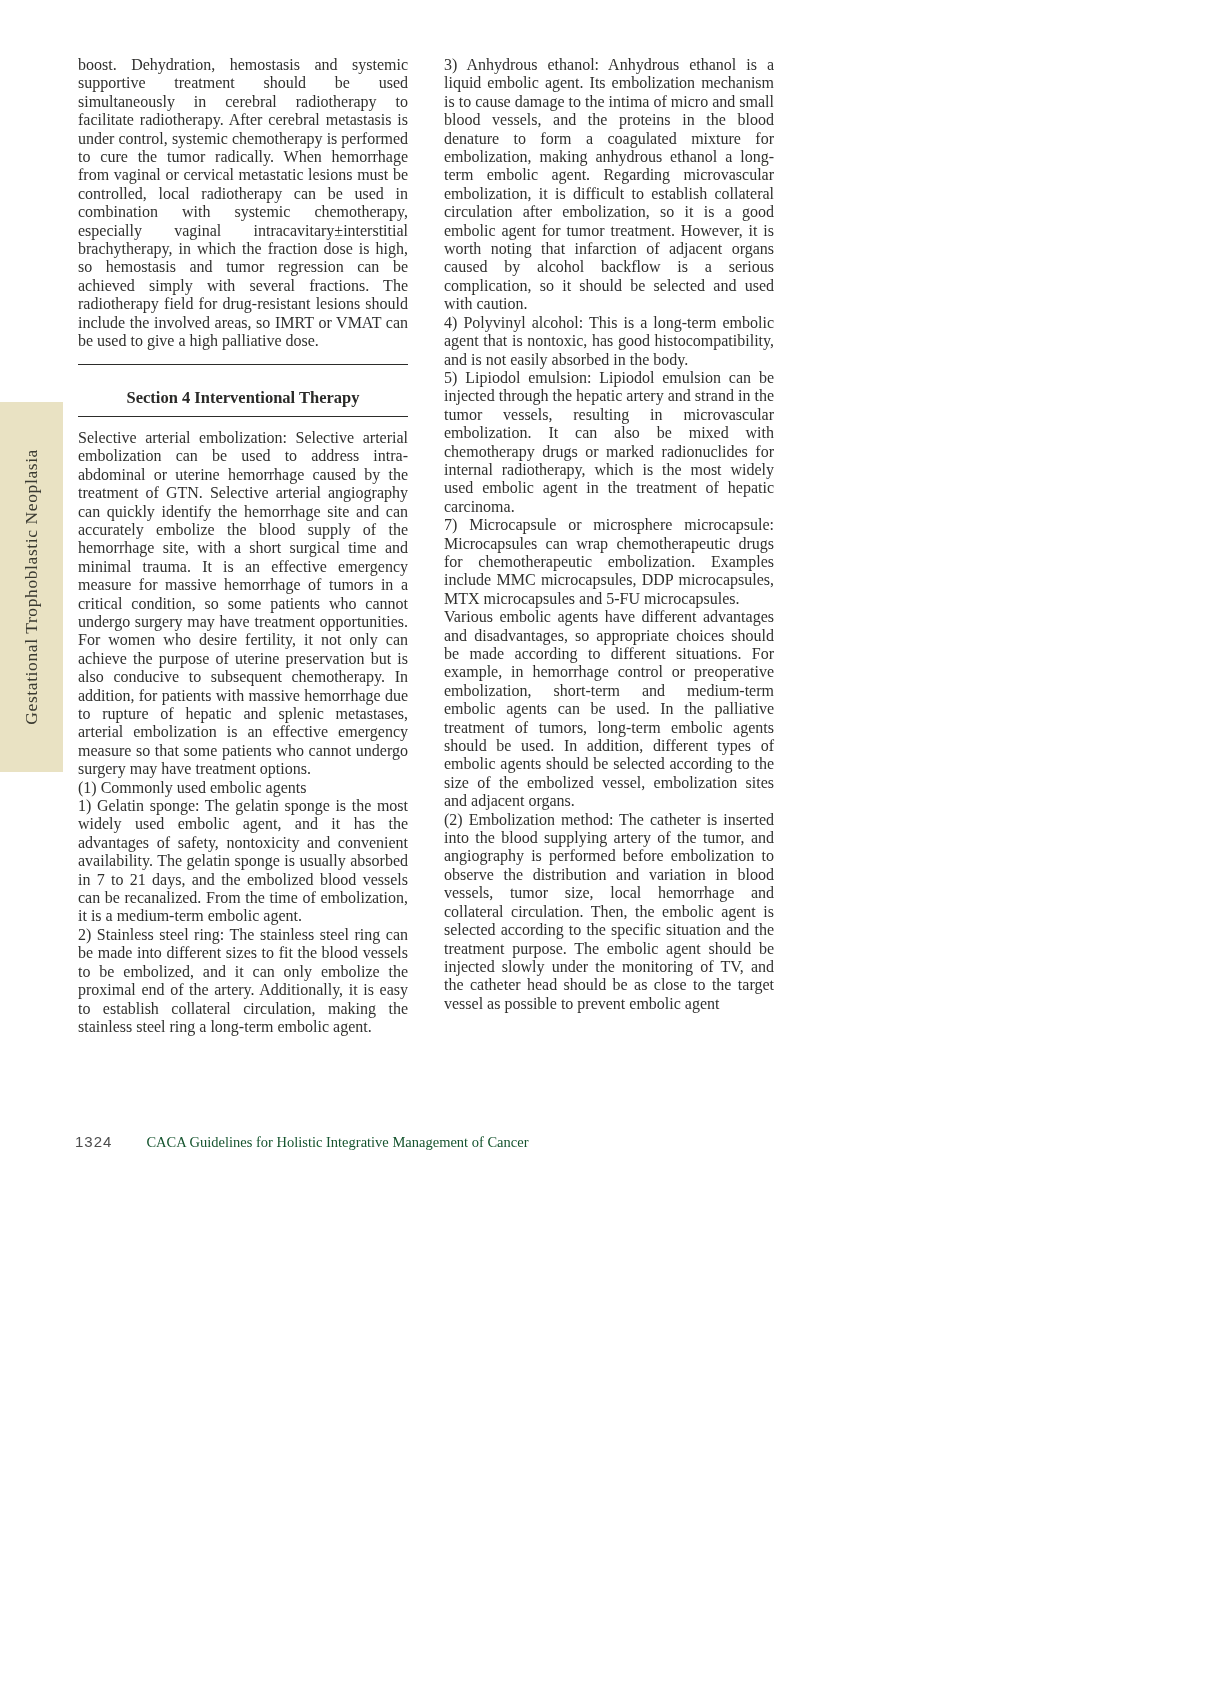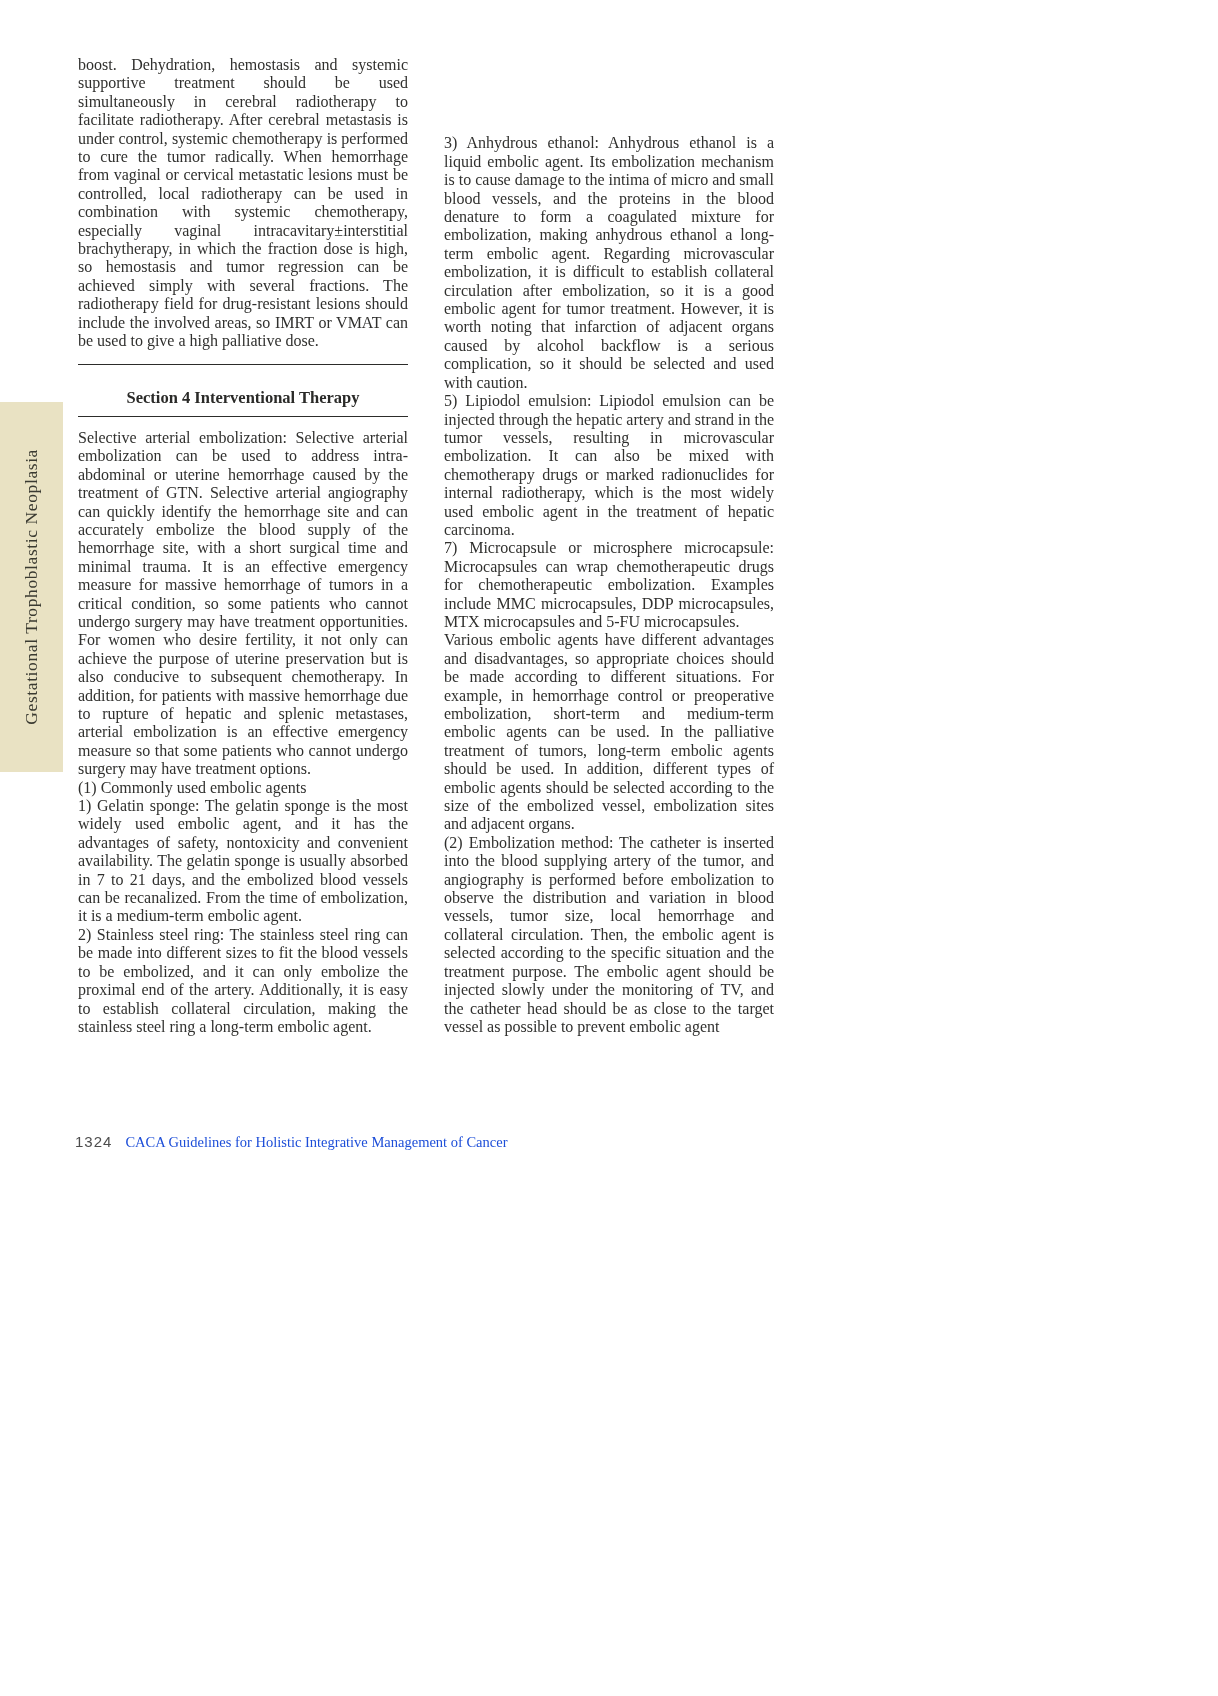--- a/index.html
+++ b/index.html
@@ -26,21 +26,21 @@
     white-space: nowrap;
     font-size: 17.5px;
     letter-spacing: 0.6px;
     color: #3a3a31;
   }
 
   
   .content {
     position: absolute; left: 78px; top: 56px;
     width: 696px;
-    display: flex; gap: 36px; align-items: flex-end;
+    display: flex; gap: 36px;
   }
   .col {
     width: 330px;
     font-size: 16px;
     line-height: 18.4px;
     text-align: justify;
     color: #30302e;
   }
   .col p { text-align: justify; }
 
@@ -51,32 +51,32 @@
     padding: 24px 0 9px 0;
     text-align: center;
     font-weight: bold;
     font-size: 16.5px;
     color: #2a2a28;
   }
 
   
   .footer {
     position: absolute; left: 75px; top: 1133px;
-    display: flex; align-items: baseline; gap: 13px;
+    display: flex; align-items: baseline; gap: 34px;
   }
   .footer-page {
     font-family: "Liberation Sans", sans-serif;
     font-size: 15px;
     letter-spacing: 1px;
     color: #4d4d4d;
   }
   .footer-title {
     font-family: "Liberation Serif", serif;
     font-size: 14.5px;
-    color: #1d4ed8;
+    color: #14532d;
   }
 </style>
 </head>
 <body>
 
 <div class="page">
 
   <div class="sidebar-strip">
     <span class="sidebar-label">Gestational Trophoblastic Neoplasia</span>
   </div>
@@ -87,20 +87,21 @@
       <p>boost. Dehydration, hemostasis and systemic supportive treatment should be used simultaneously in cerebral radiotherapy to facilitate radiotherapy. After cerebral metastasis is under control, systemic chemotherapy is performed to cure the tumor radically. When hemorrhage from vaginal or cervical metastatic lesions must be controlled, local radiotherapy can be used in combination with systemic chemotherapy, especially vaginal intracavitary±interstitial brachytherapy, in which the fraction dose is high, so hemostasis and tumor regression can be achieved simply with several fractions. The radiotherapy field for drug-resistant lesions should include the involved areas, so IMRT or VMAT can be used to give a high palliative dose.</p>
       <div class="section-heading">Section 4 Interventional Therapy</div>
       <p>Selective arterial embolization: Selective arterial embolization can be used to address intra-abdominal or uterine hemorrhage caused by the treatment of GTN. Selective arterial angiography can quickly identify the hemorrhage site and can accurately embolize the blood supply of the hemorrhage site, with a short surgical time and minimal trauma. It is an effective emergency measure for massive hemorrhage of tumors in a critical condition, so some patients who cannot undergo surgery may have treatment opportunities. For women who desire fertility, it not only can achieve the purpose of uterine preservation but is also conducive to subsequent chemotherapy. In addition, for patients with massive hemorrhage due to rupture of hepatic and splenic metastases, arterial embolization is an effective emergency measure so that some patients who cannot undergo surgery may have treatment options.</p>
       <p>(1) Commonly used embolic agents</p>
       <p>1) Gelatin sponge: The gelatin sponge is the most widely used embolic agent, and it has the advantages of safety, nontoxicity and convenient availability. The gelatin sponge is usually absorbed in 7 to 21 days, and the embolized blood vessels can be recanalized. From the time of embolization, it is a medium-term embolic agent.</p>
       <p>2) Stainless steel ring: The stainless steel ring can be made into different sizes to fit the blood vessels to be embolized, and it can only embolize the proximal end of the artery. Additionally, it is easy to establish collateral circulation, making the stainless steel ring a long-term embolic agent.</p>
     </div>
 
     <div class="col">
       <p>3) Anhydrous ethanol: Anhydrous ethanol is a liquid embolic agent. Its embolization mechanism is to cause damage to the intima of micro and small blood vessels, and the proteins in the blood denature to form a coagulated mixture for embolization, making anhydrous ethanol a long-term embolic agent. Regarding microvascular embolization, it is difficult to establish collateral circulation after embolization, so it is a good embolic agent for tumor treatment. However, it is worth noting that infarction of adjacent organs caused by alcohol backflow is a serious complication, so it should be selected and used with caution.</p>
+      <p>4) Polyvinyl alcohol: This is a long-term embolic agent that is nontoxic, has good histocompatibility, and is not easily absorbed in the body.</p>
       <p>5) Lipiodol emulsion: Lipiodol emulsion can be injected through the hepatic artery and strand in the tumor vessels, resulting in microvascular embolization. It can also be mixed with chemotherapy drugs or marked radionuclides for internal radiotherapy, which is the most widely used embolic agent in the treatment of hepatic carcinoma.</p>
       <p>7) Microcapsule or microsphere microcapsule: Microcapsules can wrap chemotherapeutic drugs for chemotherapeutic embolization. Examples include MMC microcapsules, DDP microcapsules, MTX microcapsules and 5-FU microcapsules.</p>
       <p>Various embolic agents have different advantages and disadvantages, so appropriate choices should be made according to different situations. For example, in hemorrhage control or preoperative embolization, short-term and medium-term embolic agents can be used. In the palliative treatment of tumors, long-term embolic agents should be used. In addition, different types of embolic agents should be selected according to the size of the embolized vessel, embolization sites and adjacent organs.</p>
       <p>(2) Embolization method: The catheter is inserted into the blood supplying artery of the tumor, and angiography is performed before embolization to observe the distribution and variation in blood vessels, tumor size, local hemorrhage and collateral circulation. Then, the embolic agent is selected according to the specific situation and the treatment purpose. The embolic agent should be injected slowly under the monitoring of TV, and the catheter head should be as close to the target vessel as possible to prevent embolic agent</p>
     </div>
 
   </div>
 
   <div class="footer">
     <span class="footer-page">1324</span>

